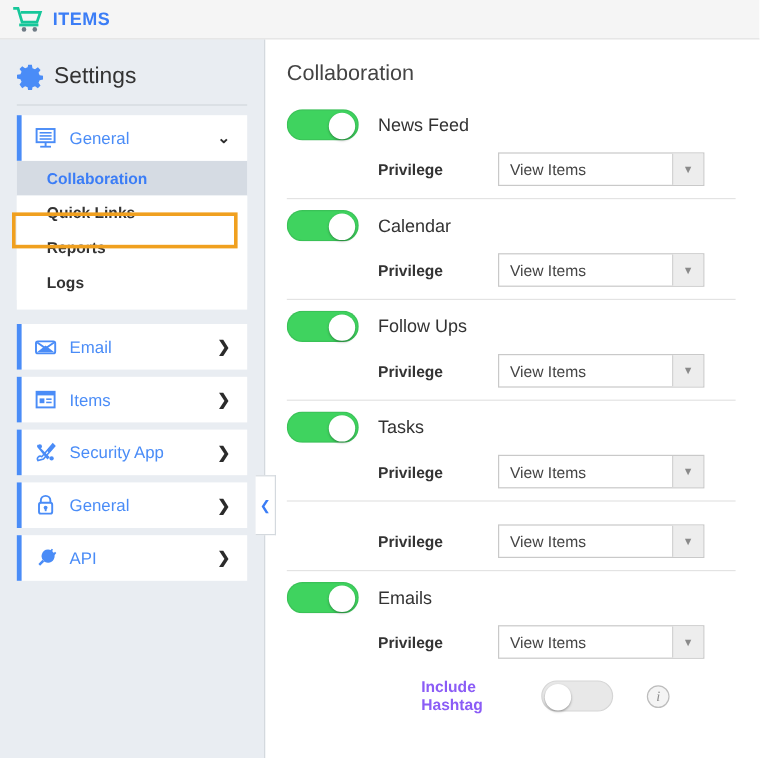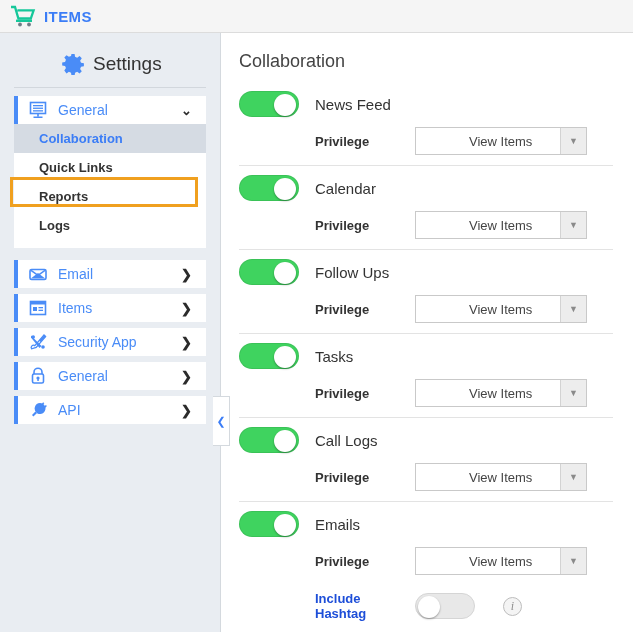--- a/index.html
+++ b/index.html
@@ -36,35 +36,34 @@
   .sidebar {
     width: 221px;
     background: #e9edf2;
     border-right: 1px solid #d4d9de;
     flex: 0 0 221px;
     position: relative;
   }
   .settings-head {
     display: flex; align-items: center;
     padding: 20px 0 10px 14px;
-    margin-left: 48px;
   }
   .gear-icon { width: 22px; height: 22px; margin-right: 9px; display:block; }
   .settings-title { font-size: 19px; color: #333; }
   .head-rule {
     height: 1px; background: #d2d7dd;
     margin: 2px 14px 8px 14px;
   }
 
   .nav-group { margin: 0 14px 0 14px; }
 
   .nav-row {
     background: #fff;
     border-left: 4px solid #4a8cf7;
-    height: 28px;
+    height: 38px;
     display: flex; align-items: center;
     padding-left: 10px;
     margin-bottom: 6px;
     position: relative;
   }
   .nav-row .nav-ico { width: 20px; height: 20px; margin-right: 10px; display:block; flex:0 0 20px;}
   .nav-row .nav-label { color: #4a8cf7; font-size: 14px; }
   .nav-row .chev {
     position: absolute; right: 14px; top: 50%;
     transform: translateY(-50%);
@@ -144,38 +143,37 @@
 
   .priv-row { display: flex; align-items: center; margin-top: 10px; padding-left: 76px; }
   .priv-label { font-size: 13px; font-weight: bold; color: #333; width: 100px; flex: 0 0 100px; }
 
   .select {
     width: 172px; height: 28px;
     border: 1px solid #c9c9c9;
     background: #fff;
     display: flex; align-items: stretch;
     flex: 0 0 172px;
-    padding-left: 44px;
   }
   .select .val {
     flex: 1 1 auto;
     display: flex; align-items: center;
     padding-left: 9px;
     font-size: 13px; color: #444;
   }
   .select .arrow {
     width: 26px; flex: 0 0 26px;
     background: #ededed;
     border-left: 1px solid #d3d3d3;
     display: flex; align-items: center; justify-content: center;
     color: #8a8a8a; font-size: 9px;
   }
 
   .hashtag-row { display: flex; align-items: center; margin-top: 16px; padding-left: 76px; }
-  .hashtag-label { font-size: 13px; font-weight: bold; color: #1d4ed8; width: 100px; flex: 0 0 100px; }
+  .hashtag-label { font-size: 13px; font-weight: bold; color: #8b5cf6; width: 100px; flex: 0 0 100px; margin-left: 36px; }
   .info-icon {
     width: 19px; height: 19px; border-radius: 50%;
     border: 1px solid #bdbdbd; background: #f4f4f4;
     color: #8d8d8d; font-size: 12px; font-style: italic;
     display: flex; align-items: center; justify-content: center;
     margin-left: 12px; font-family: "Liberation Serif", serif;
   }
 </style>
 </head>
 <body>
@@ -376,26 +374,20 @@
         <div class="priv-row">
           <span class="priv-label">Privilege</span>
           <div class="select">
             <span class="val">View Items</span>
             <span class="arrow">▼</span>
           </div>
         </div>
       </div>
 
       <div class="feature-block">
-        <div class="feature-head">
-          <div class="toggle on">
-              <div class="knob"></div>
-            </div>
-          <span class="feature-name">Call Logs</span>
-        </div>
         <div class="priv-row">
           <span class="priv-label">Privilege</span>
           <div class="select">
             <span class="val">View Items</span>
             <span class="arrow">▼</span>
           </div>
         </div>
       </div>
 
       <div class="feature-block">

